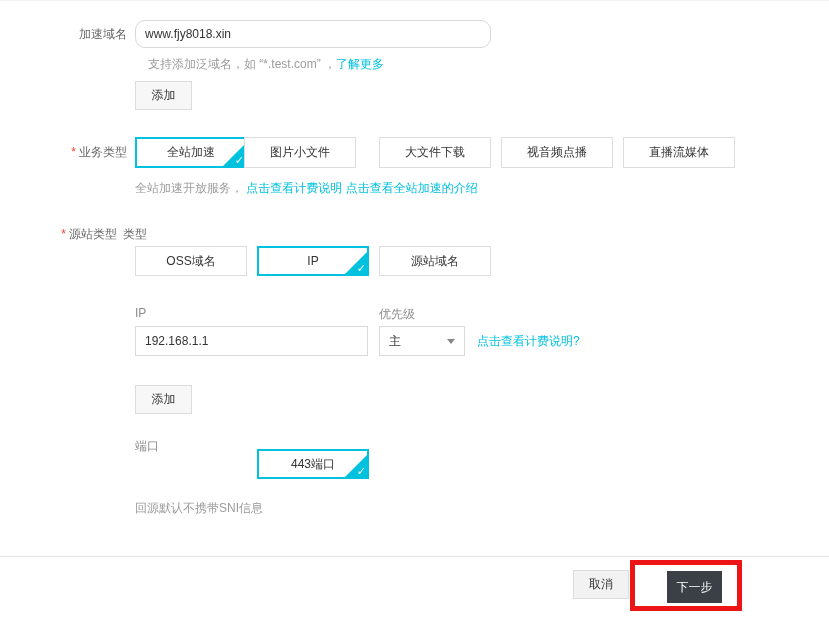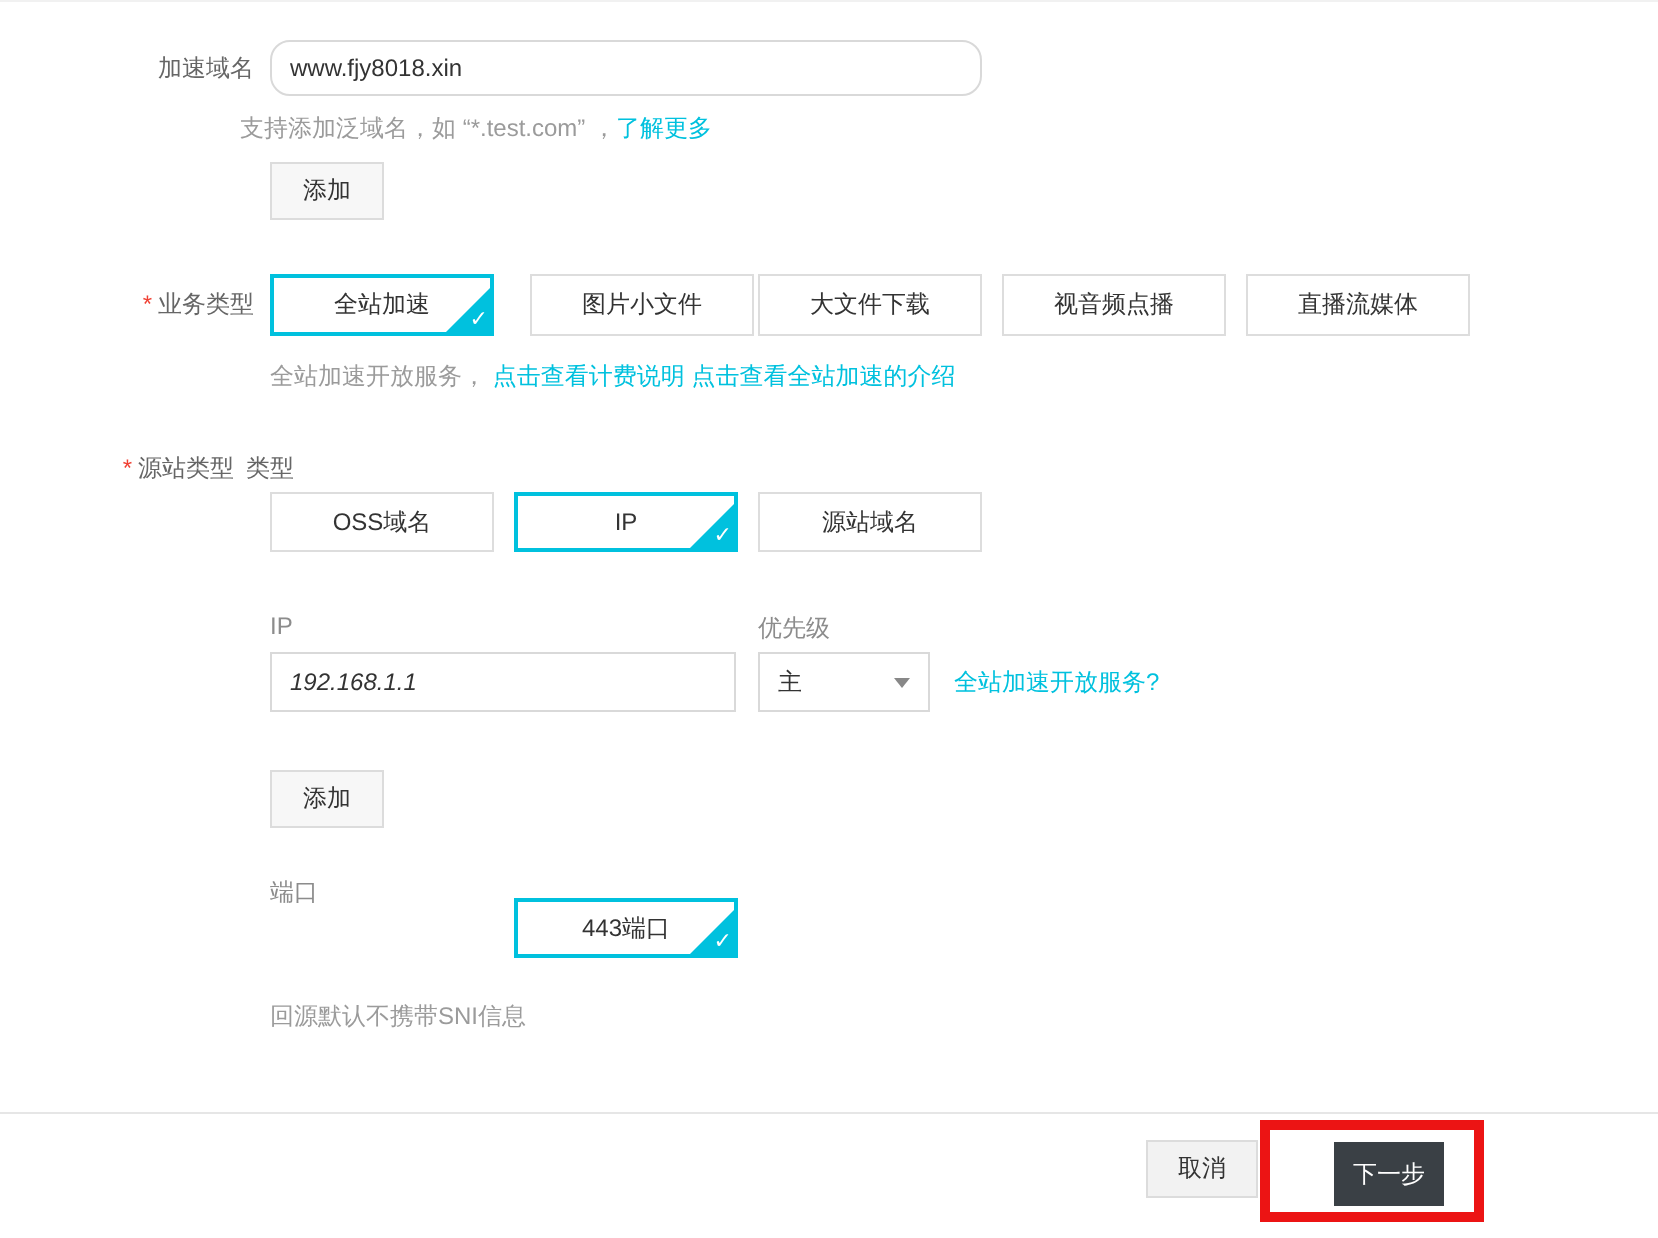--- a/index.html
+++ b/index.html
@@ -65,37 +65,37 @@
 </head>
 <body>
 
 <div class="page">
   <div class="topline"></div>
 
   <div class="flabel right" style="left:0;top:20px;width:127px;height:28px;line-height:28px;">
     <span>加速域名</span>
   </div>
   <input class="tinput" style="left: 135px; top: 20px; width: 356px; height: 28px; border-radius: 10px;" value="www.fjy8018.xin">
-  <div class="help" style="left:120px;top:56px;">
+  <div class="help" style="left:148px;top:56px;">
     <span>支持添加泛域名，如 “*.test.com” ，</span><a class="lnk">了解更多</a>
   </div>
   <button class="gbtn" style="left:135px;top:81px;width:57px;height:29px;">添加</button>
 
   <div class="flabel right" style="left:0;top:137px;width:127px;height:31px;line-height:31px;">
     <span class="ast">*</span><span>业务类型</span>
   </div>
 
   <div class="opt sel" style="left:135px;top:137px;">
     <span>全站加速</span>
     <span class="check-corner">
         <i class="tri"></i>
         <i class="tick">✓</i>
       </span>
   </div>
-  <div class="opt" style="left:265px;top:137px;">
+  <div class="opt" style="left:244px;top:137px;">
     <span>图片小文件</span>
   </div>
   <div class="opt" style="left:379px;top:137px;">
     <span>大文件下载</span>
   </div>
   <div class="opt" style="left:501px;top:137px;">
     <span>视音频点播</span>
   </div>
   <div class="opt" style="left:623px;top:137px;">
     <span>直播流媒体</span>
@@ -127,27 +127,27 @@
   <div class="opt opt30" style="left:379px;top:246px;">
     <span>源站域名</span>
   </div>
 
   <div class="flabel" style="left:135px;top:306px;color:#8c8c8c;">
     <span>IP</span>
   </div>
   <div class="flabel" style="left:379px;top:306px;color:#8c8c8c;">
     <span>优先级</span>
   </div>
-  <input class="tinput" style="left: 135px; top: 326px; width: 233px; height: 30px; font-style: italic;" value="192.168.1.1">
+  <input class="tinput" style="left: 135px; top: 326px; width: 233px; height: 30px;" value="192.168.1.1">
   <div class="selectbox" style="left:379px;top:326px;width:86px;height:30px;">
     <span>主</span>
     <span class="caret"></span>
   </div>
   <div class="help" style="left:477px;top:326px;height:30px;line-height:30px;">
-    <a class="lnk">全站加速开放服务?</a>
+    <a class="lnk">点击查看计费说明?</a>
   </div>
 
   <button class="gbtn" style="left:135px;top:385px;width:57px;height:29px;">添加</button>
 
   <div class="flabel" style="left:135px;top:438px;color:#8c8c8c;">
     <span>端口</span>
   </div>
   <div class="opt opt30 sel" style="left:257px;top:437px;margin-top:12px;">
     <span>443端口</span>
     <span class="check-corner">

